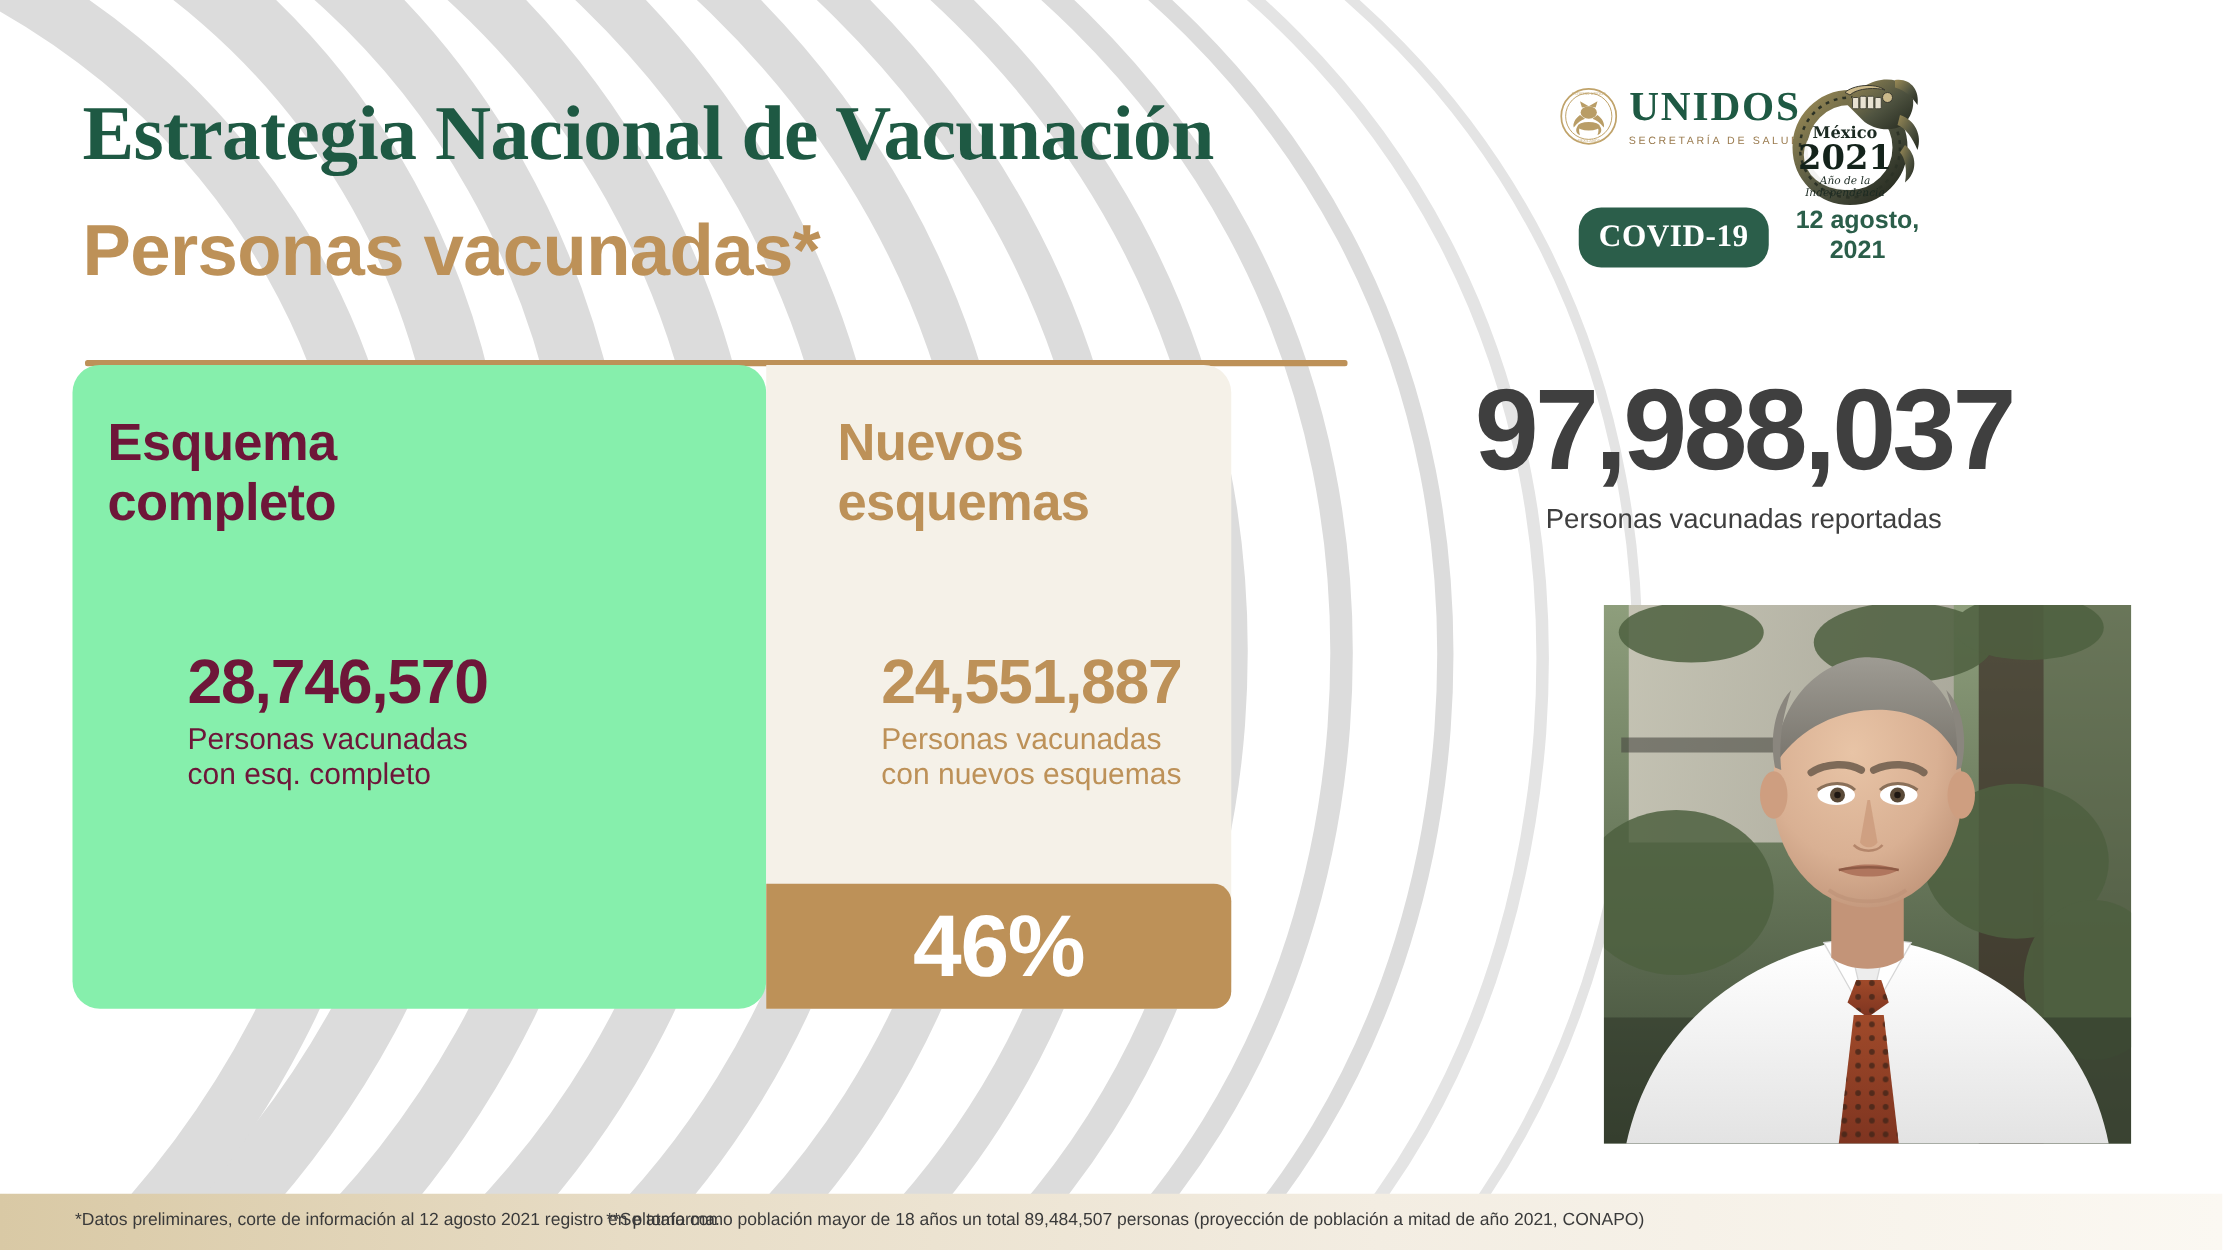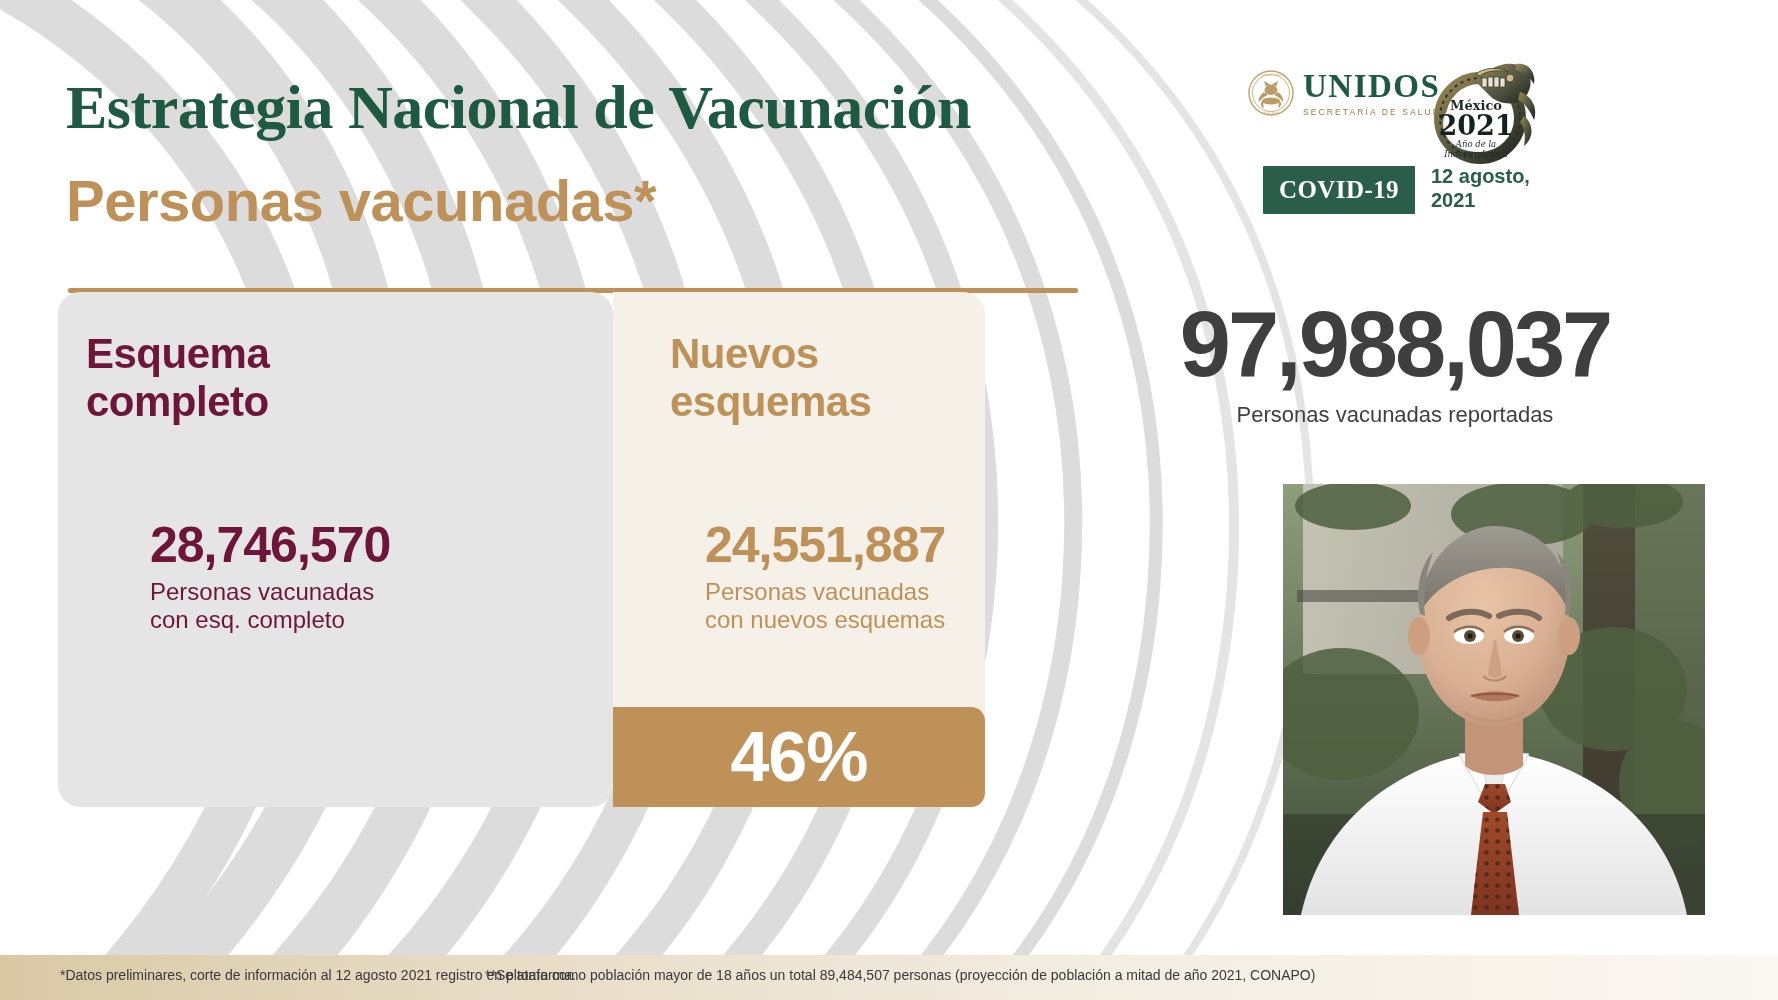--- a/index.html
+++ b/index.html
@@ -11,21 +11,21 @@
   }
 
   
   #bg-watermark{
     position:absolute;left:0;top:0;width:1778px;height:1000px;
     overflow:hidden;pointer-events:none;
   }
   #bg-watermark svg{position:absolute;left:-40px;top:-60px;}
 
   
-  #header{position:absolute;left:0;top:0;width:1778px;height:300px;}
+  #header{position:absolute;left:0;top:0;width:1778px;height:300px;text-align:center;}
 
   #main-title{
     position:absolute;left:66px;top:76px;
     font-family:"Liberation Serif", serif;
     font-weight:bold;font-size:62px;line-height:1;
     color:#1E5943;letter-spacing:-0.5px;white-space:nowrap;
   }
   #sub-title{
     position:absolute;left:66px;top:172px;
     font-family:"Liberation Sans", sans-serif;
@@ -49,42 +49,42 @@
   }
   #salud-subline{
     font-family:"Liberation Sans", sans-serif;
     font-size:8.5px;color:#9A7B4F;letter-spacing:2.1px;margin-top:5px;
   }
 
   #mexico2021-emblem{position:absolute;left:176px;top:0px;width:116px;height:122px;}
 
   #covid-badge{
     position:absolute;left:15px;top:118px;
-    width:152px;height:48px;border-radius:1px;background:#2B5E4A;
+    width:152px;height:48px;border-radius:18px;background:#2B5E4A;
     display:flex;align-items:center;justify-content:center;
   }
   #covid-badge-label{
     font-family:"Liberation Serif", serif;font-weight:bold;
     font-size:25px;color:#ffffff;letter-spacing:0.4px;
   }
   #date-block{
     position:absolute;left:183px;top:117px;width:110px;
     font-family:"Liberation Sans", sans-serif;font-weight:bold;
     font-size:20px;line-height:1.18;color:#2B5E4A;
   }
 
   
   #cards-row{position:absolute;left:58px;top:292px;width:927px;height:515px;}
 
   .stat-card{
     position:absolute;top:0;height:515px;
     display:flex;flex-direction:column;box-sizing:border-box;
   }
   #card-completo{
-    left:0;width:555px;background:#e5e5e5;
+    left:0;width:555px;background:#86efac;
     border-radius:22px 22px 22px 22px;
   }
   #card-nuevos{
     left:555px;width:372px;background:#F5F1E8;
     border-radius:0 22px 22px 0;
     padding-left:29px;
   }
 
   .card-heading{
     font-family:"Liberation Sans", sans-serif;font-weight:bold;

